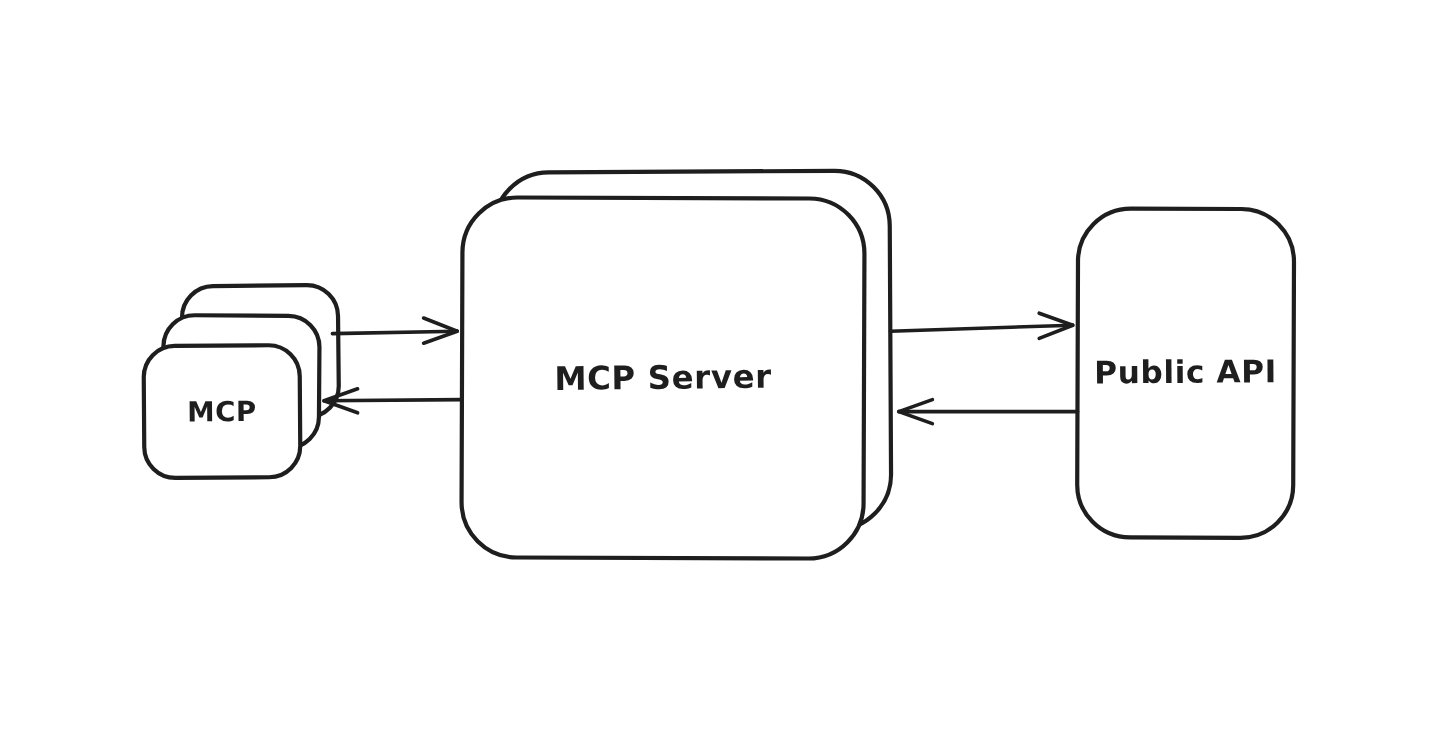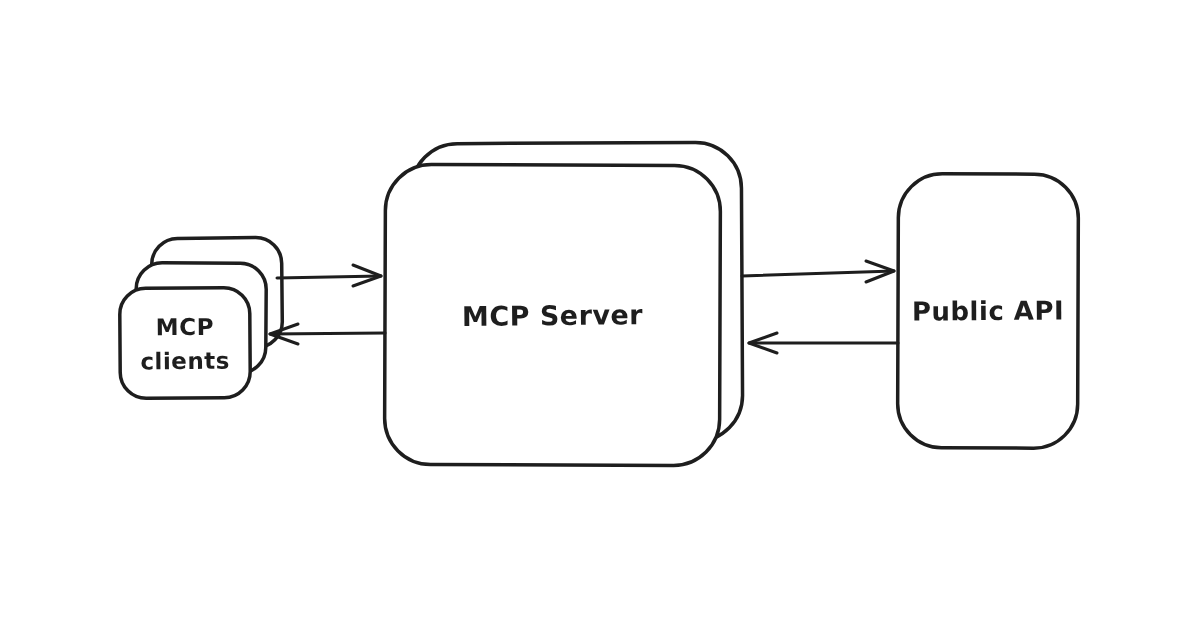--- a/index.html
+++ b/index.html
@@ -111,21 +111,20 @@
     </g>
 
     <g class="arrow">
       <path d="M 898 343 L 749 343"></path>
       <path d="M 749 343 L 777 333 M 749 343 L 777 353"></path>
     </g>
   </svg>
 
   <div class="node-label label-clients">
     <span>MCP</span>
-    <span>clients</span>
   </div>
 
   <div class="node-label label-server">
     <span>MCP Server</span>
   </div>
 
   <div class="node-label label-api">
     <span>Public API</span>
   </div>
 

